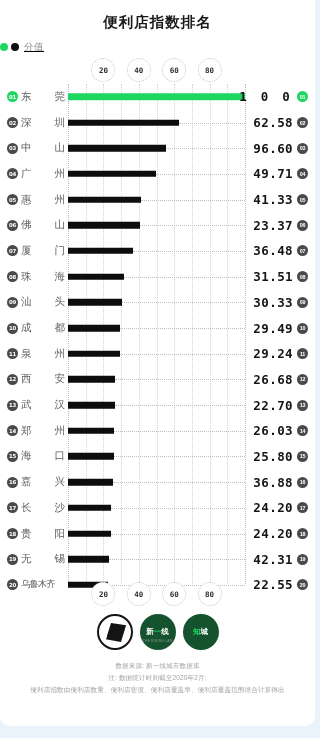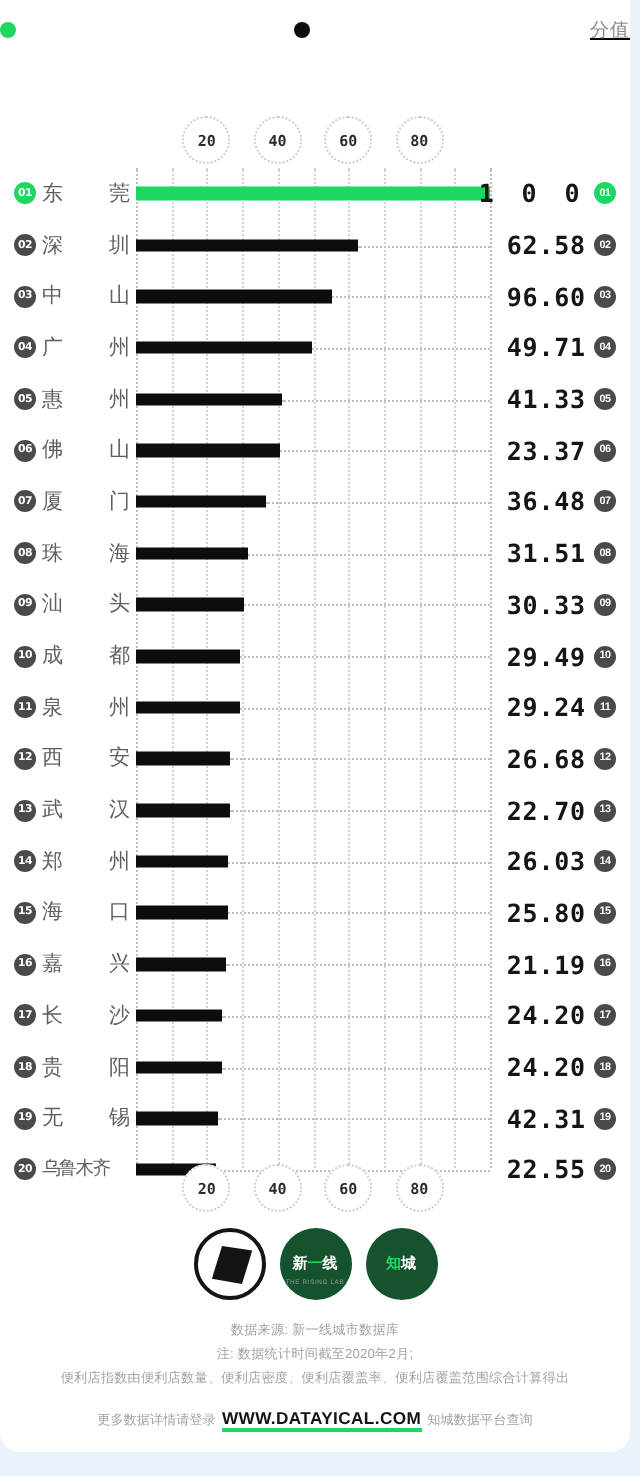--- a/index.html
+++ b/index.html
@@ -20,21 +20,21 @@
   
   #title {
     text-align: center;
     font-size: 14.5px;
     font-weight: bold;
     color: #1a1a1a;
     letter-spacing: 1px;
     padding-top: 13px;
   }
   #legend {
-    display: flex; align-items: center; justify-content: space-between;
+    display: flex; align-items: center; justify-content: flex-start;
     gap: 3px;
     margin-top: 9px;
     height: 12px;
     text-decoration: underline;
   }
   .ldot { width: 8px; height: 8px; border-radius: 50%; display: block; }
   #legend-label {
     font-size: 9.5px; color: #8a8a8a; margin-left: 2px; letter-spacing: .5px;
   }
 
@@ -162,20 +162,21 @@
   #note-url {
     font-size: 8.6px; font-weight: bold; color: #141414;
     border-bottom: 2.5px solid #1ed760; letter-spacing: .2px;
   }
 </style>
 </head>
 <body>
 
 <div id="card">
 
+  <div id="title">便利店指数排名</div>
 
   <div id="legend">
     <span class="ldot" style="background:#1ed760"></span>
     <span class="ldot" style="background:#0d0d0d"></span>
     <span id="legend-label">分值</span>
   </div>
 
   <div class="axis-row" id="axis-top">
       <div class="tick" style="left: 103.4px;">20</div>
       <div class="tick" style="left: 138.8px;">40</div>
@@ -396,21 +397,21 @@
         <div class="row">
           <div class="rank">16</div>
           <div class="city">
             <span>嘉</span>
             <span>兴</span>
           </div>
           <div class="bartrack">
             <div class="leader" style="left: 44.9934px;"></div>
             <div class="bar" style="width: 44.9934px;"></div>
           </div>
-          <div class="value">21.19</div>
+          <div class="value">36.88</div>
           <div class="vbadge">16</div>
         </div>
         <div class="row">
           <div class="rank">17</div>
           <div class="city">
             <span>长</span>
             <span>沙</span>
           </div>
           <div class="bartrack">
             <div class="leader" style="left: 42.834px;"></div>
@@ -475,20 +476,15 @@
     </div>
     <div class="logo logo-fill">
       <span class="logo-txt"><span class="g">知</span>城</span>
     </div>
   </div>
 
   <div id="notes">
     <div class="note">数据来源: 新一线城市数据库</div>
     <div class="note">注: 数据统计时间截至2020年2月;</div>
     <div class="note">便利店指数由便利店数量、便利店密度、便利店覆盖率、便利店覆盖范围综合计算得出</div>
-    <div id="note-link-row">
-      <span>更多数据详情请登录</span>
-      <span id="note-url">WWW.DATAYICAL.COM</span>
-      <span>知城数据平台查询</span>
-    </div>
   </div>
 
 </div>
 
 </body></html>

